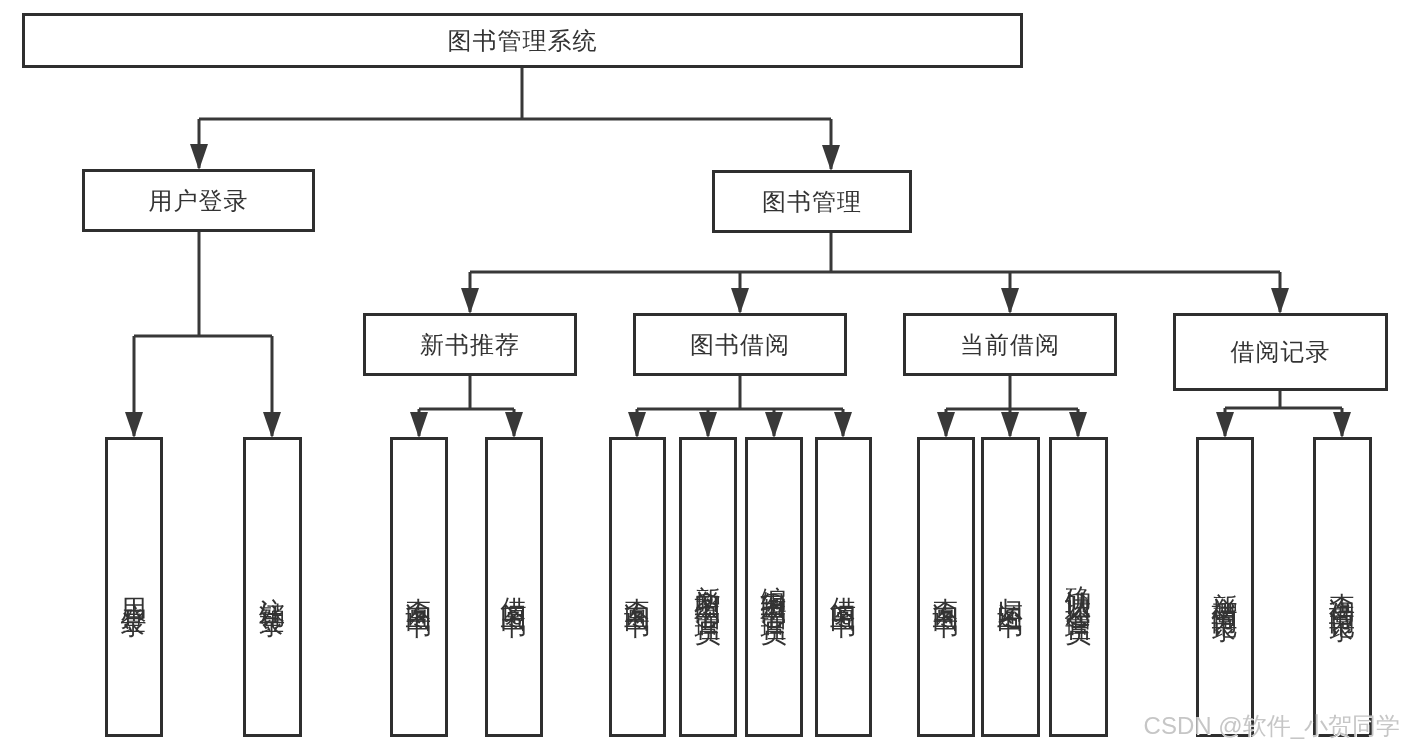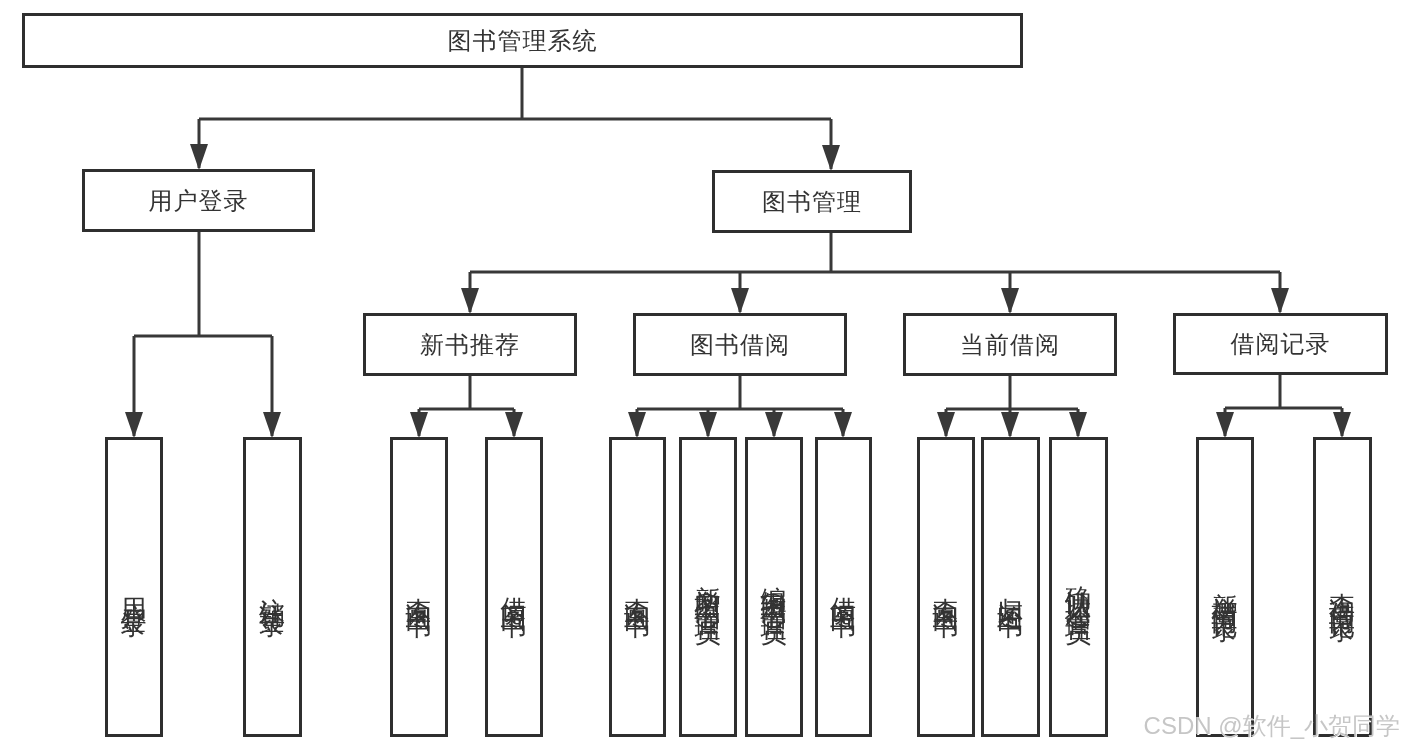--- a/index.html
+++ b/index.html
@@ -107,21 +107,21 @@
   </svg>
 
   <div class="node h" style="left:22px; top:13px; width:1001px; height:55px;">图书管理系统</div>
 
   <div class="node h" style="left:82px; top:169px; width:233px; height:63px;">用户登录</div>
   <div class="node h" style="left:712px; top:170px; width:200px; height:63px;">图书管理</div>
 
   <div class="node h" style="left:633px; top:313px; width:214px; height:63px;">图书借阅</div>
   <div class="node h" style="left:363px; top:313px; width:214px; height:63px;">新书推荐</div>
   <div class="node h" style="left:903px; top:313px; width:214px; height:63px;">当前借阅</div>
-  <div class="node h" style="left:1173px; top:313px; width:215px; height:62px;">借阅记录</div>
+  <div class="node h" style="left:1173px; top:313px; width:215px; height:78px;">借阅记录</div>
 
   <div class="node v" style="left:105px; top:437px; width:58px; height:300px;">用户登录</div>
   <div class="node v" style="left:243px; top:437px; width:59px; height:300px;">注销登录</div>
 
   <div class="node v" style="left:390px; top:437px; width:58px; height:300px;">查询图书</div>
   <div class="node v" style="left:485px; top:437px; width:58px; height:300px;">借阅图书</div>
 
   <div class="node v" style="left:609px; top:437px; width:57px; height:300px;">查询图书</div>
   <div class="node v" style="left:679px; top:437px; width:58px; height:300px;">新增图书（管理员）</div>
   <div class="node v" style="left:745px; top:437px; width:58px; height:300px;">编辑图书（管理员）</div>

